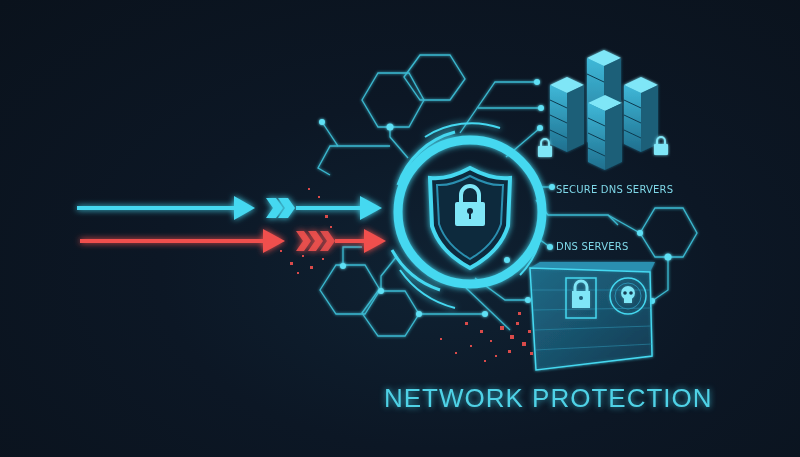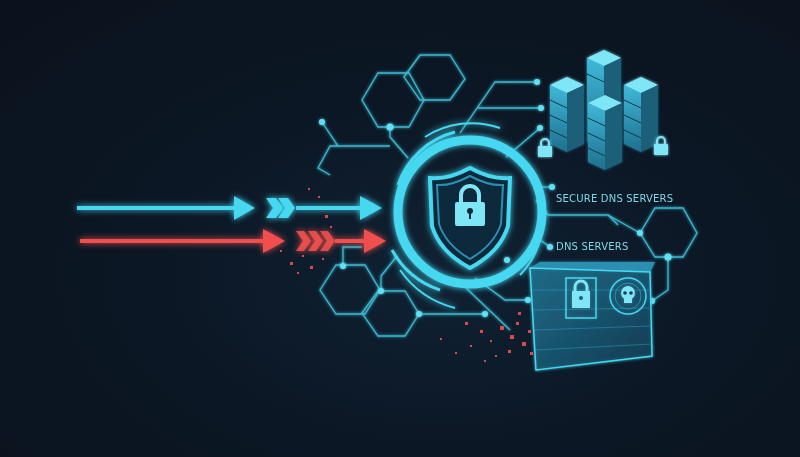--- a/index.html
+++ b/index.html
@@ -216,16 +216,17 @@
         <rect x="470" y="345" width="2" height="2"></rect>
     <rect x="455" y="352" width="2" height="2"></rect>
         <rect x="528" y="330" width="3" height="3"></rect>
     <rect x="518" y="312" width="3" height="3"></rect>
         <rect x="484" y="360" width="2" height="2"></rect>
     <rect x="440" y="338" width="2" height="2"></rect>
         <rect x="530" y="352" width="3" height="3"></rect>
   </g>
 </svg>
 
-<div class="label" style="left:556px;top:193px;text-align:center;">SECURE DNS SERVERS</div>
+<div class="label" style="left:556px;top:184px;text-align:center;">SECURE DNS SERVERS</div>
 <div class="label" style="left:556px;top:241px;">DNS SERVERS</div>
+<div class="title">NETWORK PROTECTION</div>
 
 </div>
 
 </body></html>

